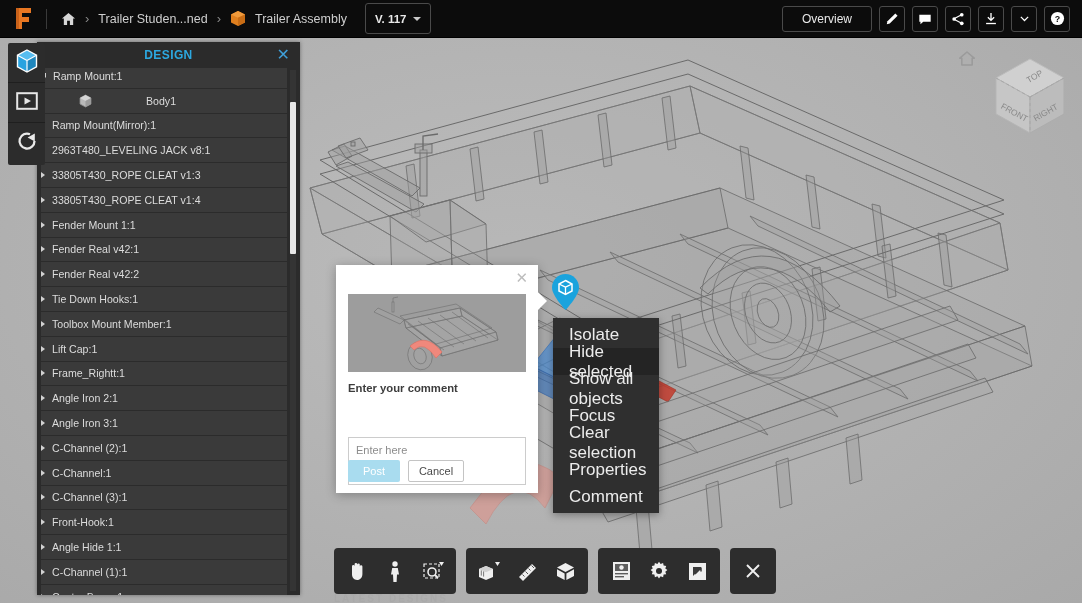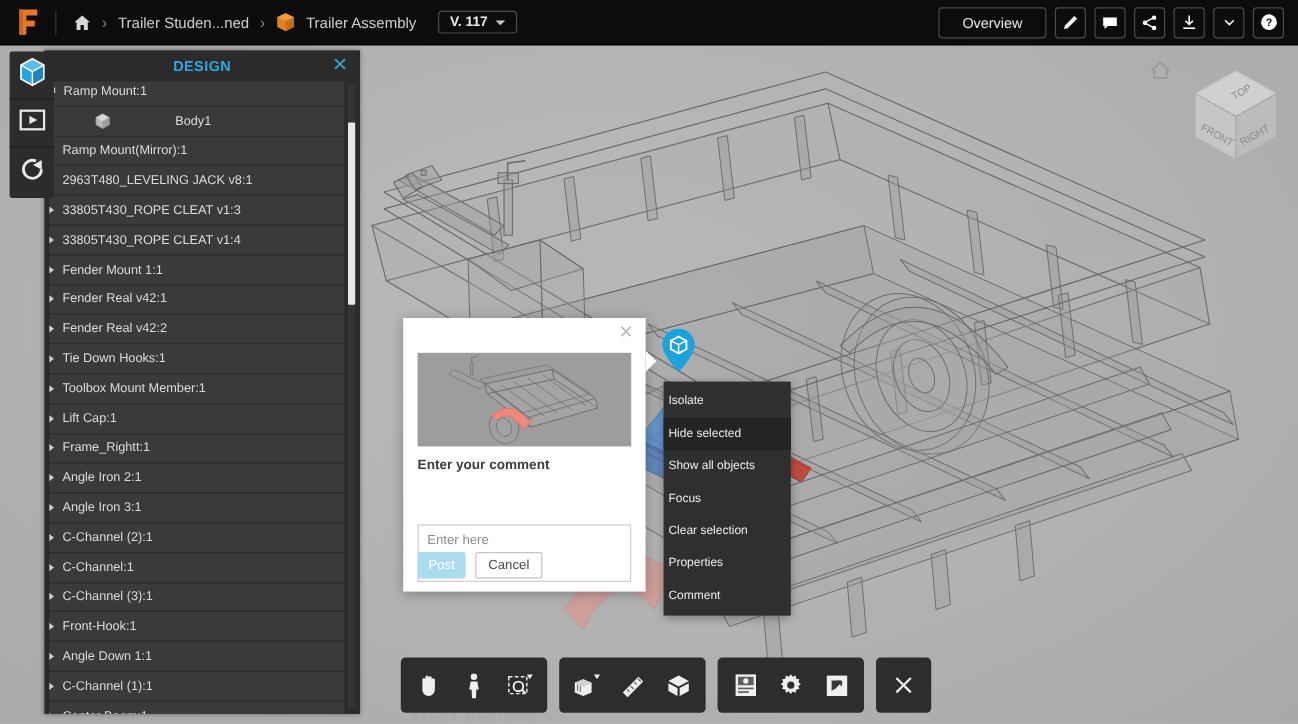--- a/index.html
+++ b/index.html
@@ -20,21 +20,21 @@
   }
   .logo { width: 46px; display: flex; align-items: center; justify-content: center; }
   .logo svg { display: block; }
   .vdiv { width: 1px; height: 20px; background: #3a3a3a; margin-right: 14px; }
   .crumb { display: flex; align-items: center; gap: 9px; }
   .crumb-sep { color: #8a8a8a; font-size: 13px; line-height: 1; }
   .crumb-txt { color: #cfcfcf; font-size: 12.5px; white-space: nowrap; }
   .home-ico svg { display:block; }
   .vbadge {
     margin-left: 18px; border: 1px solid #4a4a4a; border-radius: 3px;
-    height: 19px; padding: 0 9px; display: flex; align-items: center; gap: 6px;
+    height: 31px; padding: 0 9px; display: flex; align-items: center; gap: 6px;
     color: #e9e9e9; font-size: 11.5px; font-weight: bold; background: #0c0c0c;
   }
   .chev { width: 0; height: 0; border-left: 4px solid transparent; border-right: 4px solid transparent;
           border-top: 4px solid #c9c9c9; }
 
   .tb-right { margin-left: auto; display: flex; align-items: center; gap: 7px; padding-right: 12px; }
   .ov-btn {
     width: 90px; height: 26px; border: 1px solid #4a4a4a; border-radius: 3px;
     background: #0c0c0c; color: #e9e9e9; font-size: 12px;
     display: flex; align-items: center; justify-content: center;
@@ -127,40 +127,40 @@
   }
   .clabel { position: absolute; left: 12px; top: 117px; color: #3d3d3d; font-size: 11.3px; font-weight: bold; }
   .cinput {
     position: absolute; left: 12px; top: 136px; width: 178px; height: 48px;
     border: 1px solid #cccccc; background: #fff; font-size: 11px; color: #555;
     padding: 6px 7px; font-family: "Liberation Sans", sans-serif; resize: none; outline: none; margin-top: 36px;
   }
   .cinput::placeholder { color: #8c8c8c; }
   .cbtns { position: absolute; left: 12px; top: 195px; display: flex; gap: 8px; }
   .btn-post {
-    width: 40px; height: 22px; background: #a9dcef; color: #fff; border: none;
+    width: 52px; height: 22px; background: #a9dcef; color: #fff; border: none;
     font-size: 11px; font-family: "Liberation Sans", sans-serif; border-radius: 2px;
   }
   .btn-cancel {
     width: 56px; height: 22px; background: #fff; color: #4a4a4a; border: 1px solid #c4c4c4;
     font-size: 11px; font-family: "Liberation Sans", sans-serif; border-radius: 2px;
   }
 
   
   .pin { position: absolute; left: 551px; top: 273px; z-index: 38; }
 
   
   .ctx {
     position: absolute; left: 553px; top: 318px; width: 106px;
     background: #2f2f2f; z-index: 45; padding: 3px 0;
     box-shadow: 0 2px 8px rgba(0,0,0,.35);
   }
   .ctx-item {
-    height: 27px; display: flex; align-items: center; padding-left: 4px;
-    color: #ececec; font-size: 10px;
+    height: 27px; display: flex; align-items: center; padding-left: 16px;
+    color: #ececec; font-size: 17px;
   }
   .ctx-item.hover { background: #242424; }
 
   
   .btoolbar { position: absolute; left: 334px; top: 548px; display: flex; gap: 10px; z-index: 35; }
   .tgroup { background: #2d2d2d; border-radius: 4px; height: 46px; display: flex; align-items: center; padding: 0 4px; }
   .tbtn { width: 38px; height: 38px; display: flex; align-items: center; justify-content: center; border-radius: 3px; }
   .tbtn svg { display: block; }
   .ghost-txt {
     position: absolute; left: 334px; top: 593px; color: #a6a6a6; font-size: 10px;
@@ -528,21 +528,21 @@
           <div class="node">
             <span class="tri"></span>
             <span>C-Channel (3):1</span>
           </div>
           <div class="node">
             <span class="tri"></span>
             <span>Front-Hook:1</span>
           </div>
           <div class="node">
             <span class="tri"></span>
-            <span>Angle Down 1:1</span>
+            <span>Angle Hide 1:1</span>
           </div>
           <div class="node">
             <span class="tri"></span>
             <span>C-Channel (1):1</span>
           </div>
           <div class="node">
             <span class="tri"></span>
             <span>Center Beam:1</span>
           </div>
         </div>

